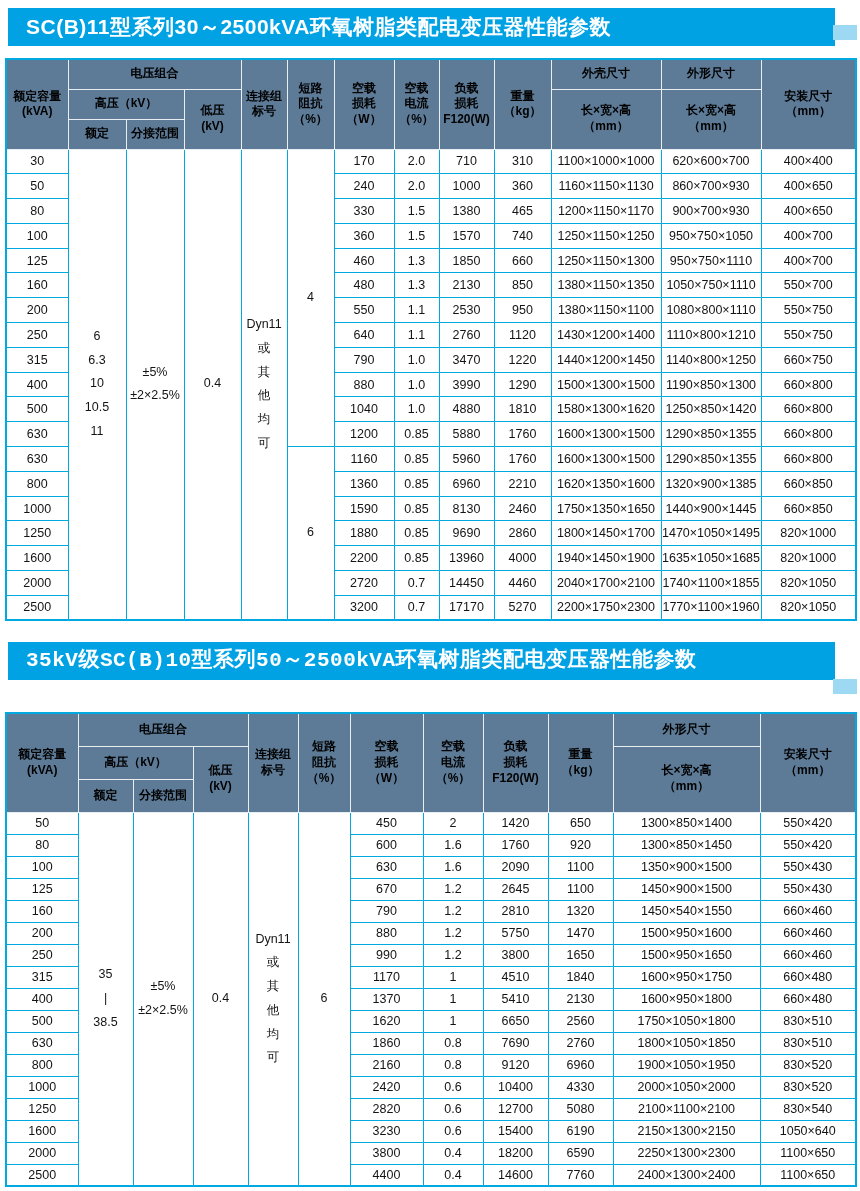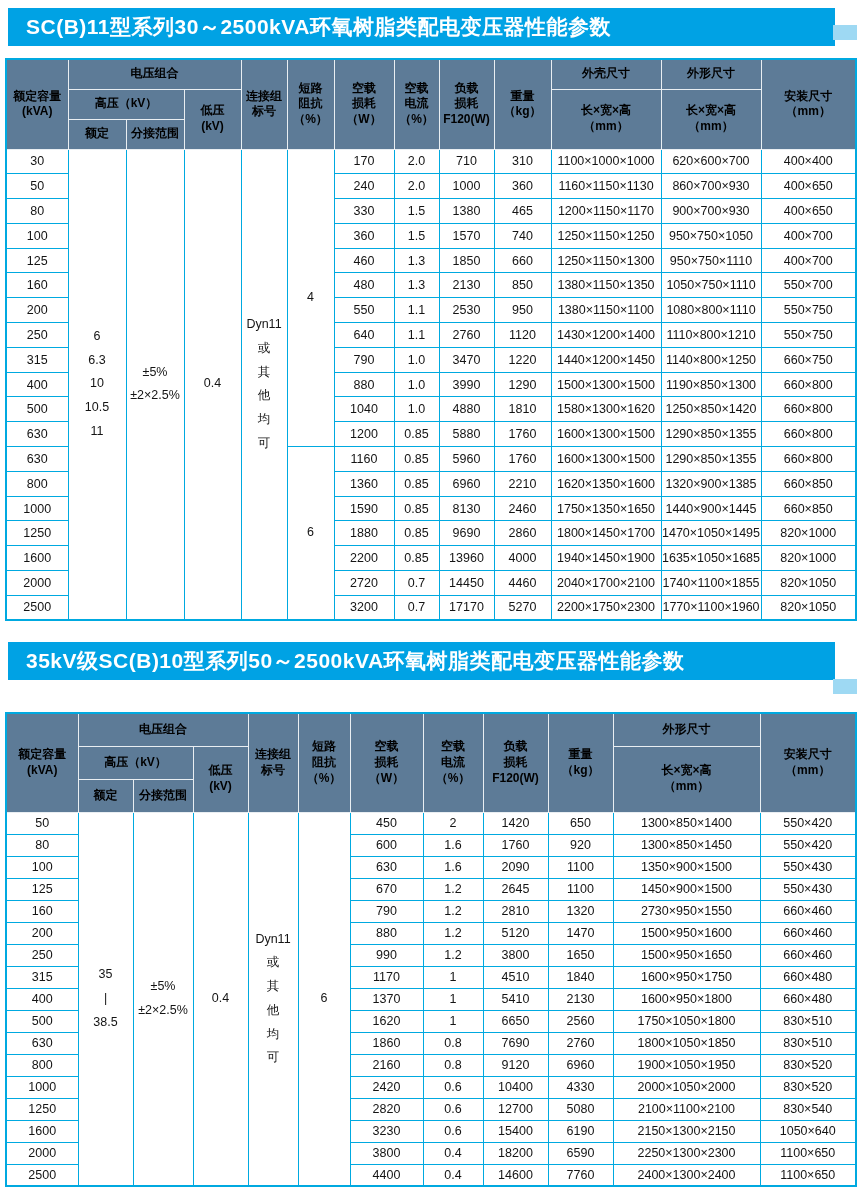--- a/index.html
+++ b/index.html
@@ -27,21 +27,21 @@
   }
   .title-accent {
     position: absolute;
     width: 24px;
     height: 15px;
     background: #9ed9f3;
   }
   #accent1 { left: 833px; top: 25px; }
   #accent2 { left: 833px; top: 679px; }
   #title1 { top: 8px; }
-  #title2 { top: 642px; }
+  #title2 { top: 642px; font-family: Liberation Mono, monospace; }
 
   table.spec-table {
     position: absolute;
     left: 5px;
     width: 850px;
     border-collapse: collapse;
     table-layout: fixed;
     border: 2px solid #00a9e0;
   }
   #table1 { top: 58px; }
@@ -460,28 +460,28 @@
         <td>1100</td>
         <td>1450×900×1500</td>
         <td>550×430</td>
       </tr>
       <tr>
         <td>160</td>
         <td>790</td>
         <td>1.2</td>
         <td>2810</td>
         <td>1320</td>
-        <td>2730×950×1550</td>
+        <td>1450×540×1550</td>
         <td>660×460</td>
       </tr>
       <tr>
         <td>200</td>
         <td>880</td>
         <td>1.2</td>
-        <td>5120</td>
+        <td>5750</td>
         <td>1470</td>
         <td>1500×950×1600</td>
         <td>660×460</td>
       </tr>
       <tr>
         <td>250</td>
         <td>990</td>
         <td>1.2</td>
         <td>3800</td>
         <td>1650</td>

